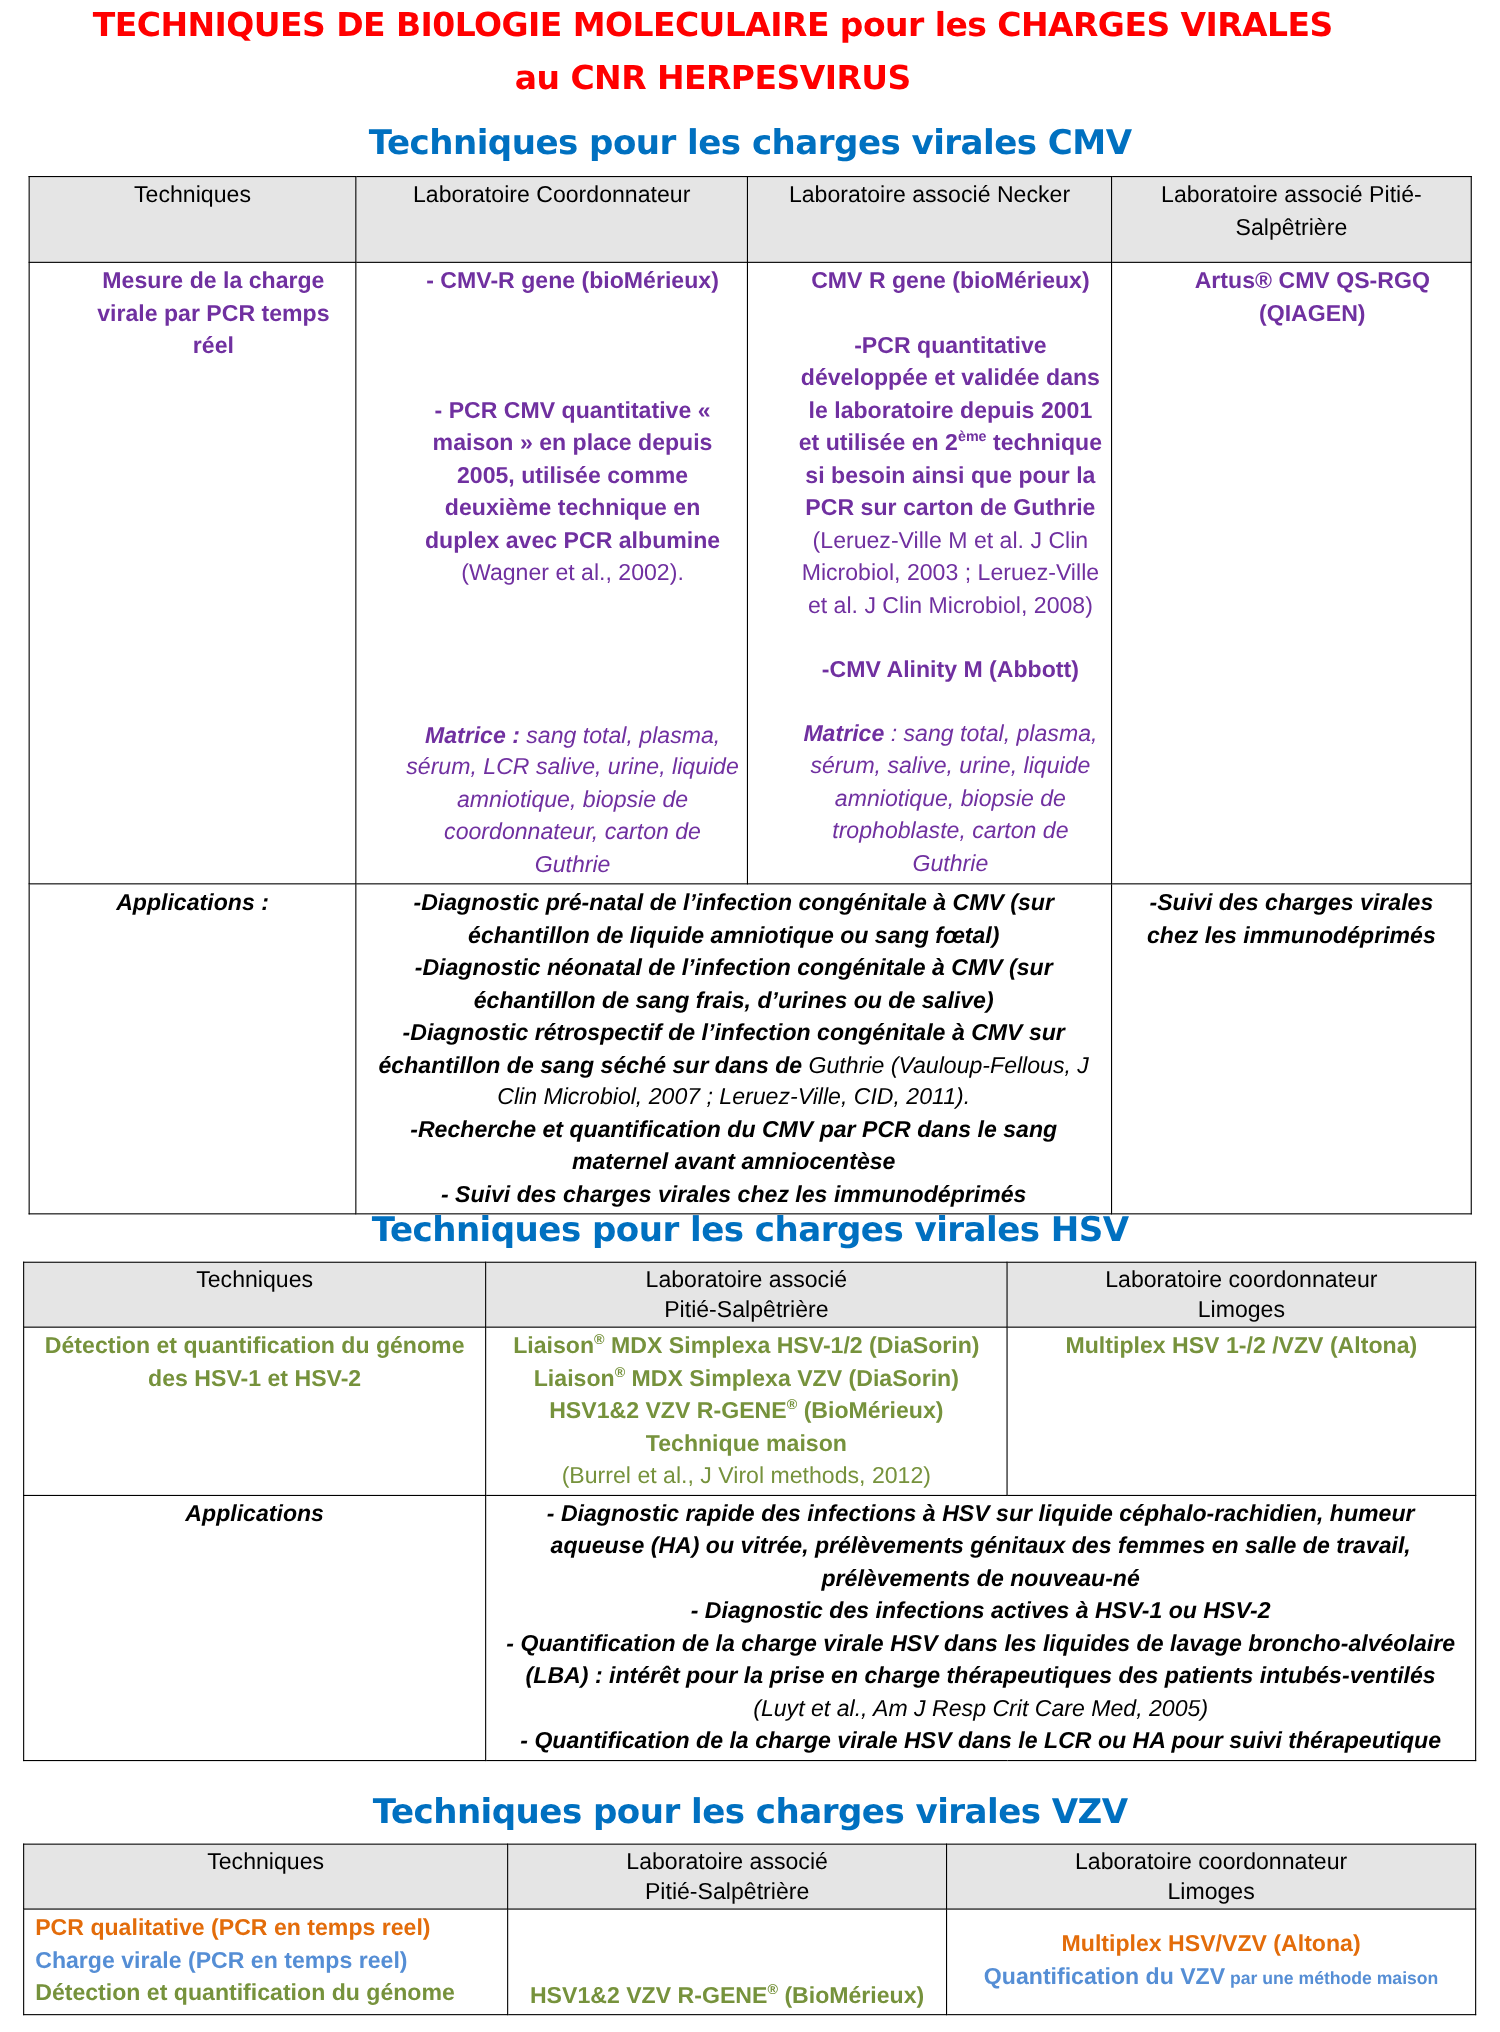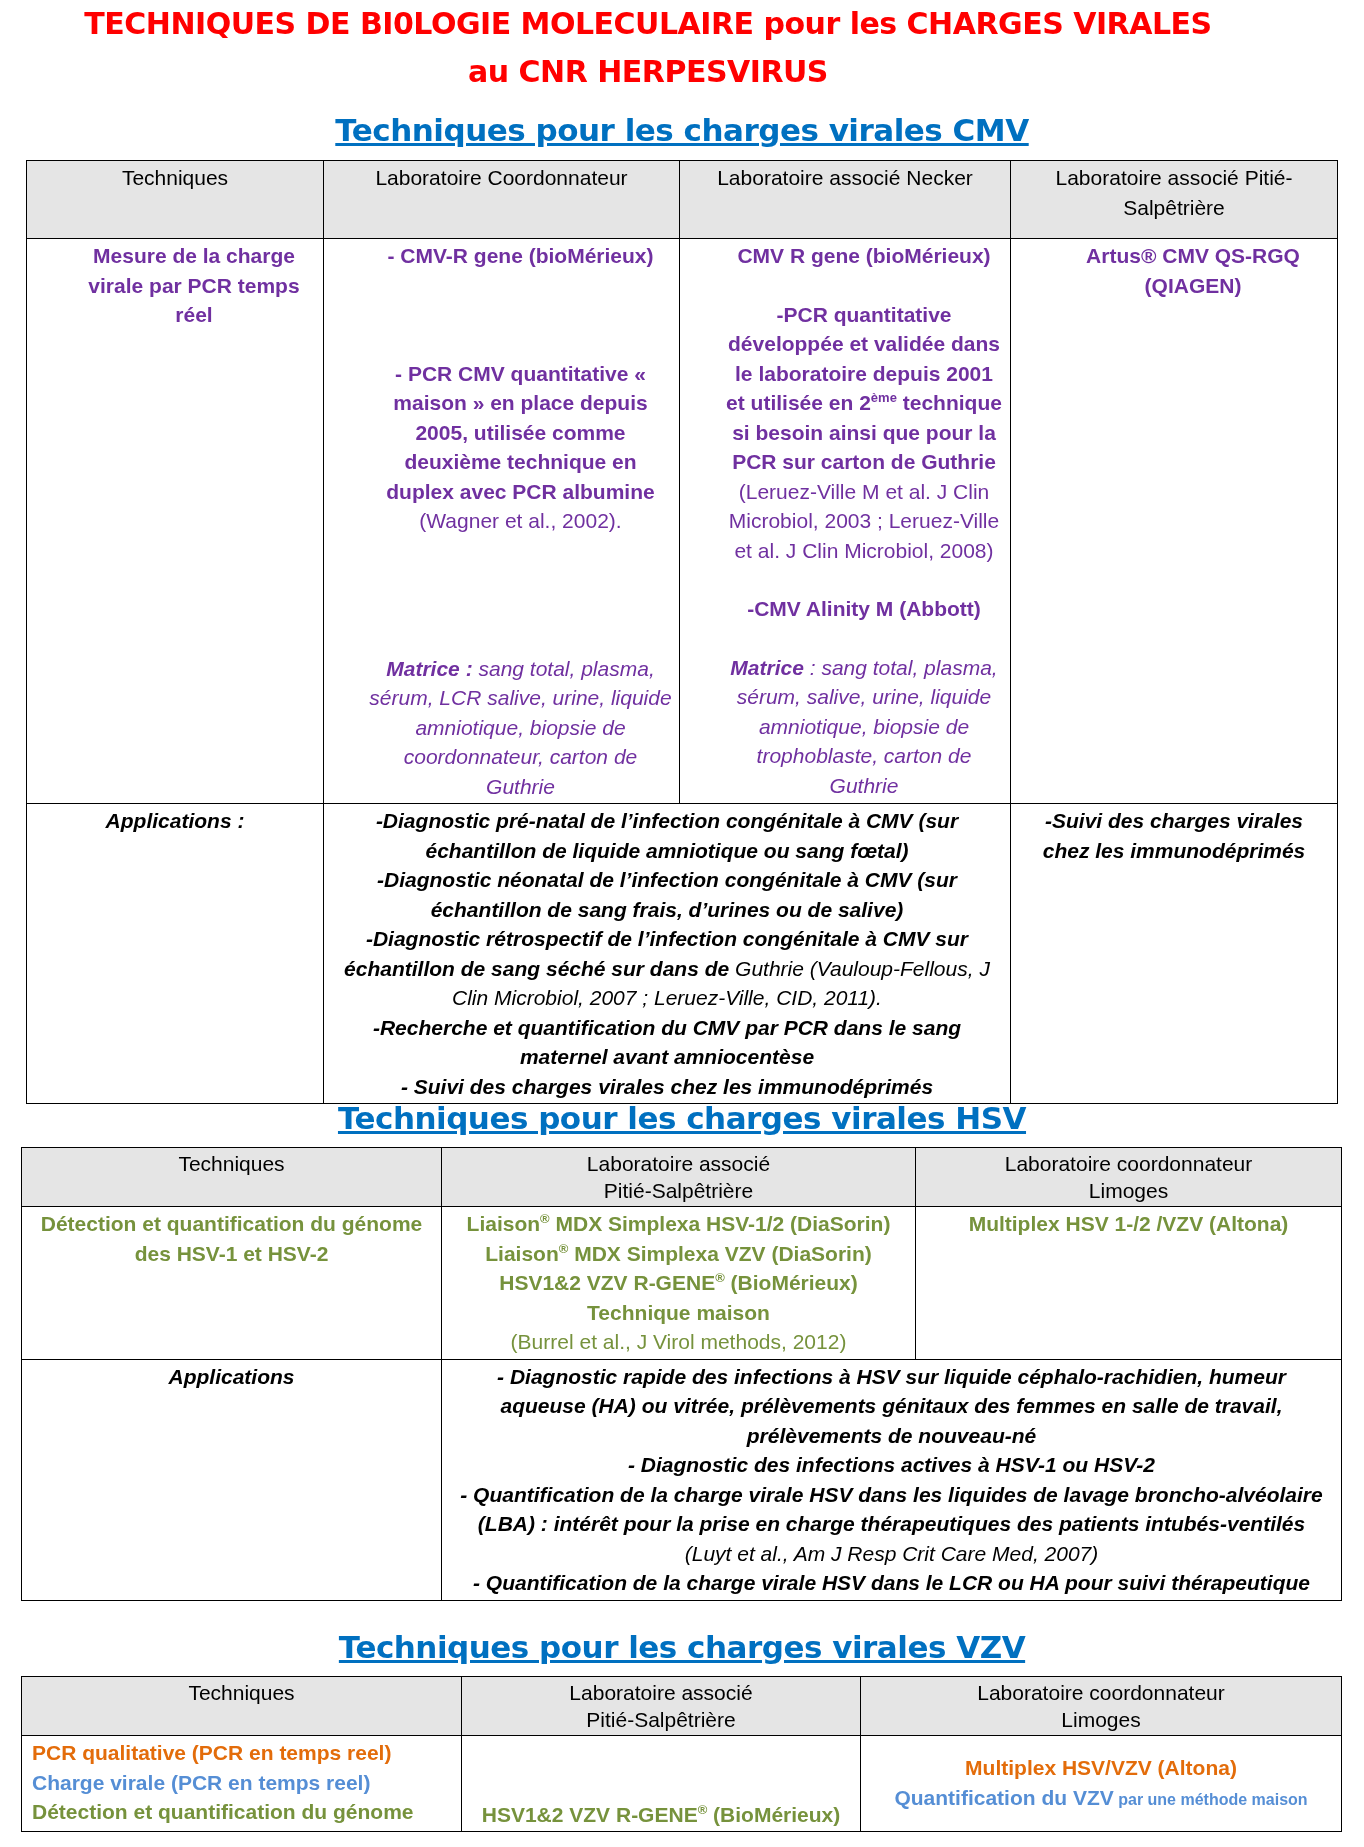--- a/index.html
+++ b/index.html
@@ -3,21 +3,21 @@
 <meta charset="utf-8">
 <style>
   html, body { margin: 0; padding: 0; background: #ffffff; }
   body { width: 1364px; height: 1847px; position: relative; overflow: hidden;
          font-family: "Liberation Sans", sans-serif; color: #000; }
   .main-title { position: absolute; left: 0; width: 1296px; text-align: center;
          color: #ff0000; font-family: "DejaVu Sans", sans-serif; font-weight: bold;
          font-size: 30px; letter-spacing: -0.5px; }
   .section-title { position: absolute; left: 0; width: 1364px; text-align: center;
          color: #0070c0; font-family: "DejaVu Sans", sans-serif; font-weight: bold;
-         font-size: 31px; letter-spacing: -0.5px; text-decoration: underline; }
+         font-size: 31px; letter-spacing: -0.5px; }
   table { position: absolute; border-collapse: collapse; table-layout: fixed; }
   td, th { border: 1.5px solid #000; vertical-align: top; text-align: center;
          font-size: 21px; line-height: 29.5px; padding: 2px 6px; }
   th { background: #e5e5e5; font-weight: normal; color: #000; }
   .purple { color: #7030a0; padding-left: 44px; }
   .olive { color: #76923c; }
   .orange { color: #e36c0a; }
   .lblue { color: #558ed5; }
   .b { font-weight: bold; }
   .i { font-style: italic; }
@@ -110,21 +110,21 @@
       <span class="p">(Burrel et al., J Virol methods, 2012)</span>
     </td>
     <td class="olive b">Multiplex HSV 1-/2 /VZV (Altona)</td>
   </tr>
   <tr style="height:235px;">
     <td class="i b">Applications</td>
     <td colspan="2" class="i" style="padding:2px 14px;">
       <span class="p b">- Diagnostic rapide des infections à HSV sur liquide céphalo-rachidien, humeur aqueuse (HA) ou vitrée, prélèvements génitaux des femmes en salle de travail, prélèvements de nouveau-né</span>
       <span class="p b">- Diagnostic des infections actives à HSV-1 ou HSV-2</span>
       <span class="p b">- Quantification de la charge virale HSV dans les liquides de lavage broncho-alvéolaire (LBA) : intérêt pour la prise en charge thérapeutiques des patients intubés-ventilés</span>
-      <span class="p">(Luyt et al., Am J Resp Crit Care Med, 2007)</span>
+      <span class="p">(Luyt et al., Am J Resp Crit Care Med, 2005)</span>
       <span class="p b">- Quantification de la charge virale HSV dans le LCR ou HA pour suivi thérapeutique</span>
     </td>
   </tr>
 </tbody>
   </table>
 
 <div class="section-title" style="top:1629px;">Techniques pour les charges virales VZV</div>
 <table style="left:21px; top:1676px; width:1320px;">
   <colgroup>
       <col style="width:440px">

